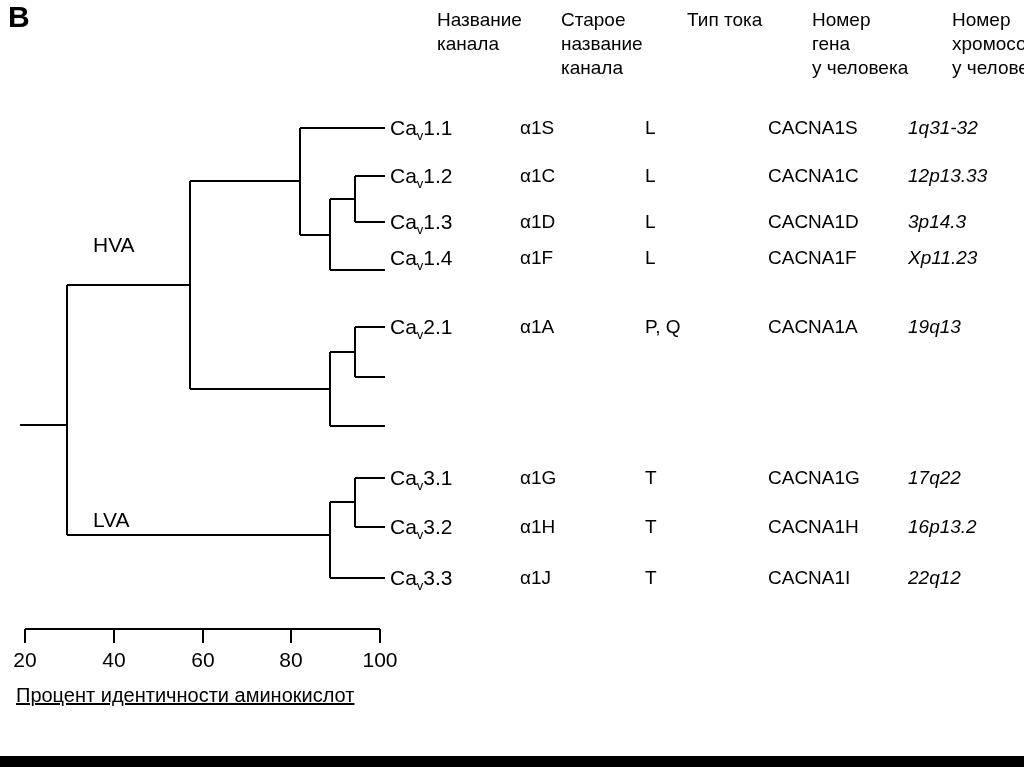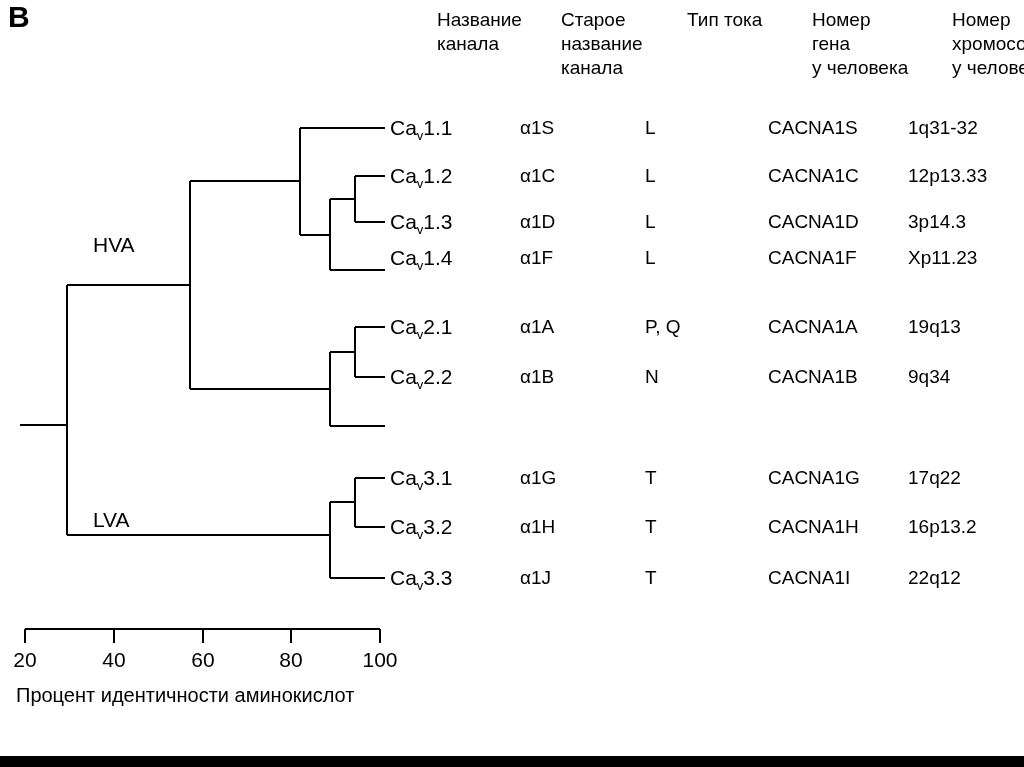--- a/index.html
+++ b/index.html
@@ -23,33 +23,34 @@
     white-space:pre-line;
     margin-left:44px;
   }
   .row{position:absolute;left:0;width:1024px;height:24px;}
   .cell{position:absolute;top:0;font-size:19px;line-height:24px;white-space:nowrap;}
   .cell.name{left:390px;font-size:21px;}
   .cell.name sub{font-size:13px;}
   .cell.old{left:520px;}
   .cell.cur{left:645px;}
   .cell.gene{left:768px;}
-  .cell.chrom{left:908px;}
+  .cell.chrom{left:908px;font-style:italic;}
   .clade-label{font-size:21px;}
   #tree-svg{left:0;top:0;}
   .tick-label{
     top:648px;
     font-size:21px;
     transform:translateX(-50%);
     white-space:nowrap;
   }
   #scale-caption{
     left:16px;top:684px;
     font-size:20px;
     white-space:nowrap;
+    text-decoration:underline;
   }
   #bottom-bar{
     left:0;bottom:0;width:1024px;height:11px;
     background:#000;
   }
 </style>
 </head>
 <body>
 
 <div id="stage">
@@ -143,27 +144,20 @@
     <span class="cell gene">CACNA1F</span>
     <span class="cell chrom">Xp11.23</span>
   </div>
   <div class="row" style="top:315px">
     <span class="cell name"><span>Ca</span><sub>v</sub><span>2.1</span></span>
     <span class="cell old">α1A</span>
     <span class="cell cur">P, Q</span>
     <span class="cell gene">CACNA1A</span>
     <span class="cell chrom">19q13</span>
   </div>
-  <div class="row" style="top:365px">
-    <span class="cell name"><span>Ca</span><sub>v</sub><span>2.2</span></span>
-    <span class="cell old">α1B</span>
-    <span class="cell cur">N</span>
-    <span class="cell gene">CACNA1B</span>
-    <span class="cell chrom">9q34</span>
-  </div>
   <div class="row" style="top:466px">
     <span class="cell name"><span>Ca</span><sub>v</sub><span>3.1</span></span>
     <span class="cell old">α1G</span>
     <span class="cell cur">T</span>
     <span class="cell gene">CACNA1G</span>
     <span class="cell chrom">17q22</span>
   </div>
   <div class="row" style="top:515px">
     <span class="cell name"><span>Ca</span><sub>v</sub><span>3.2</span></span>
     <span class="cell old">α1H</span>

